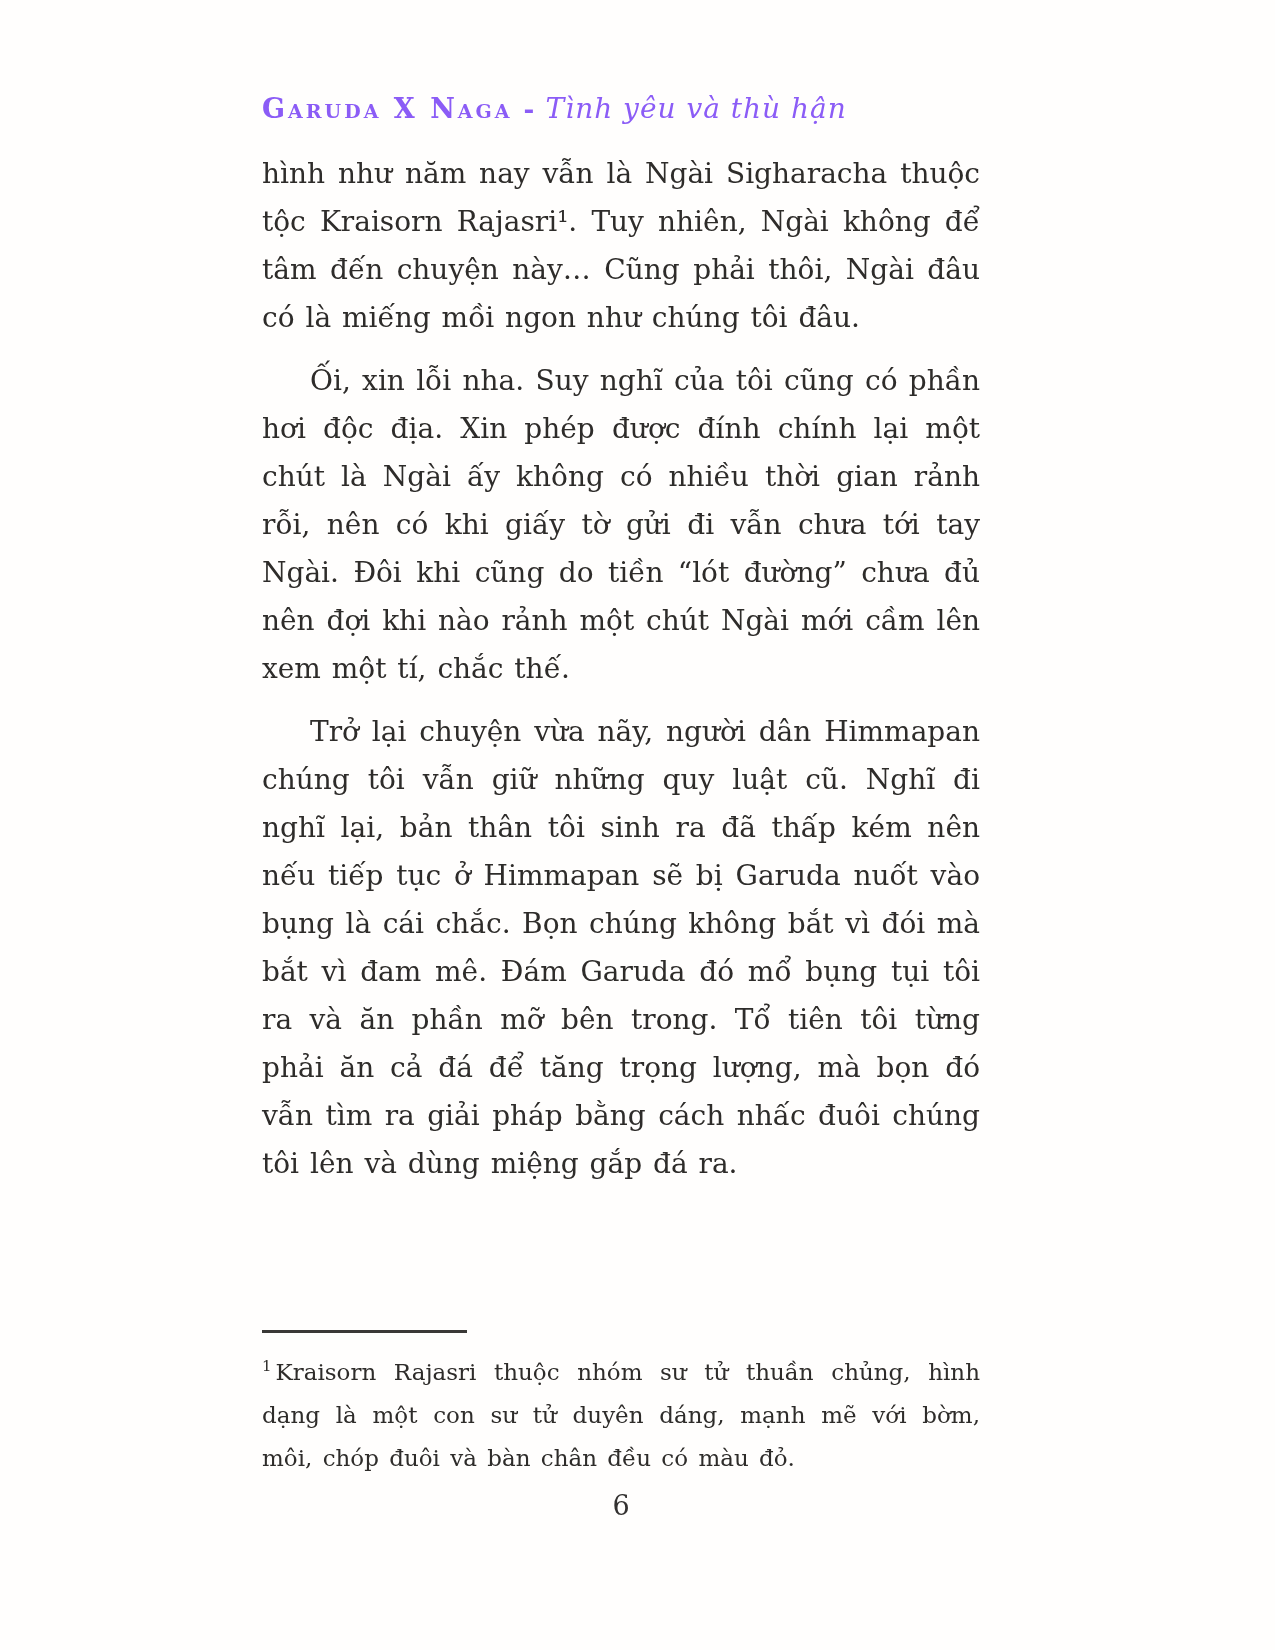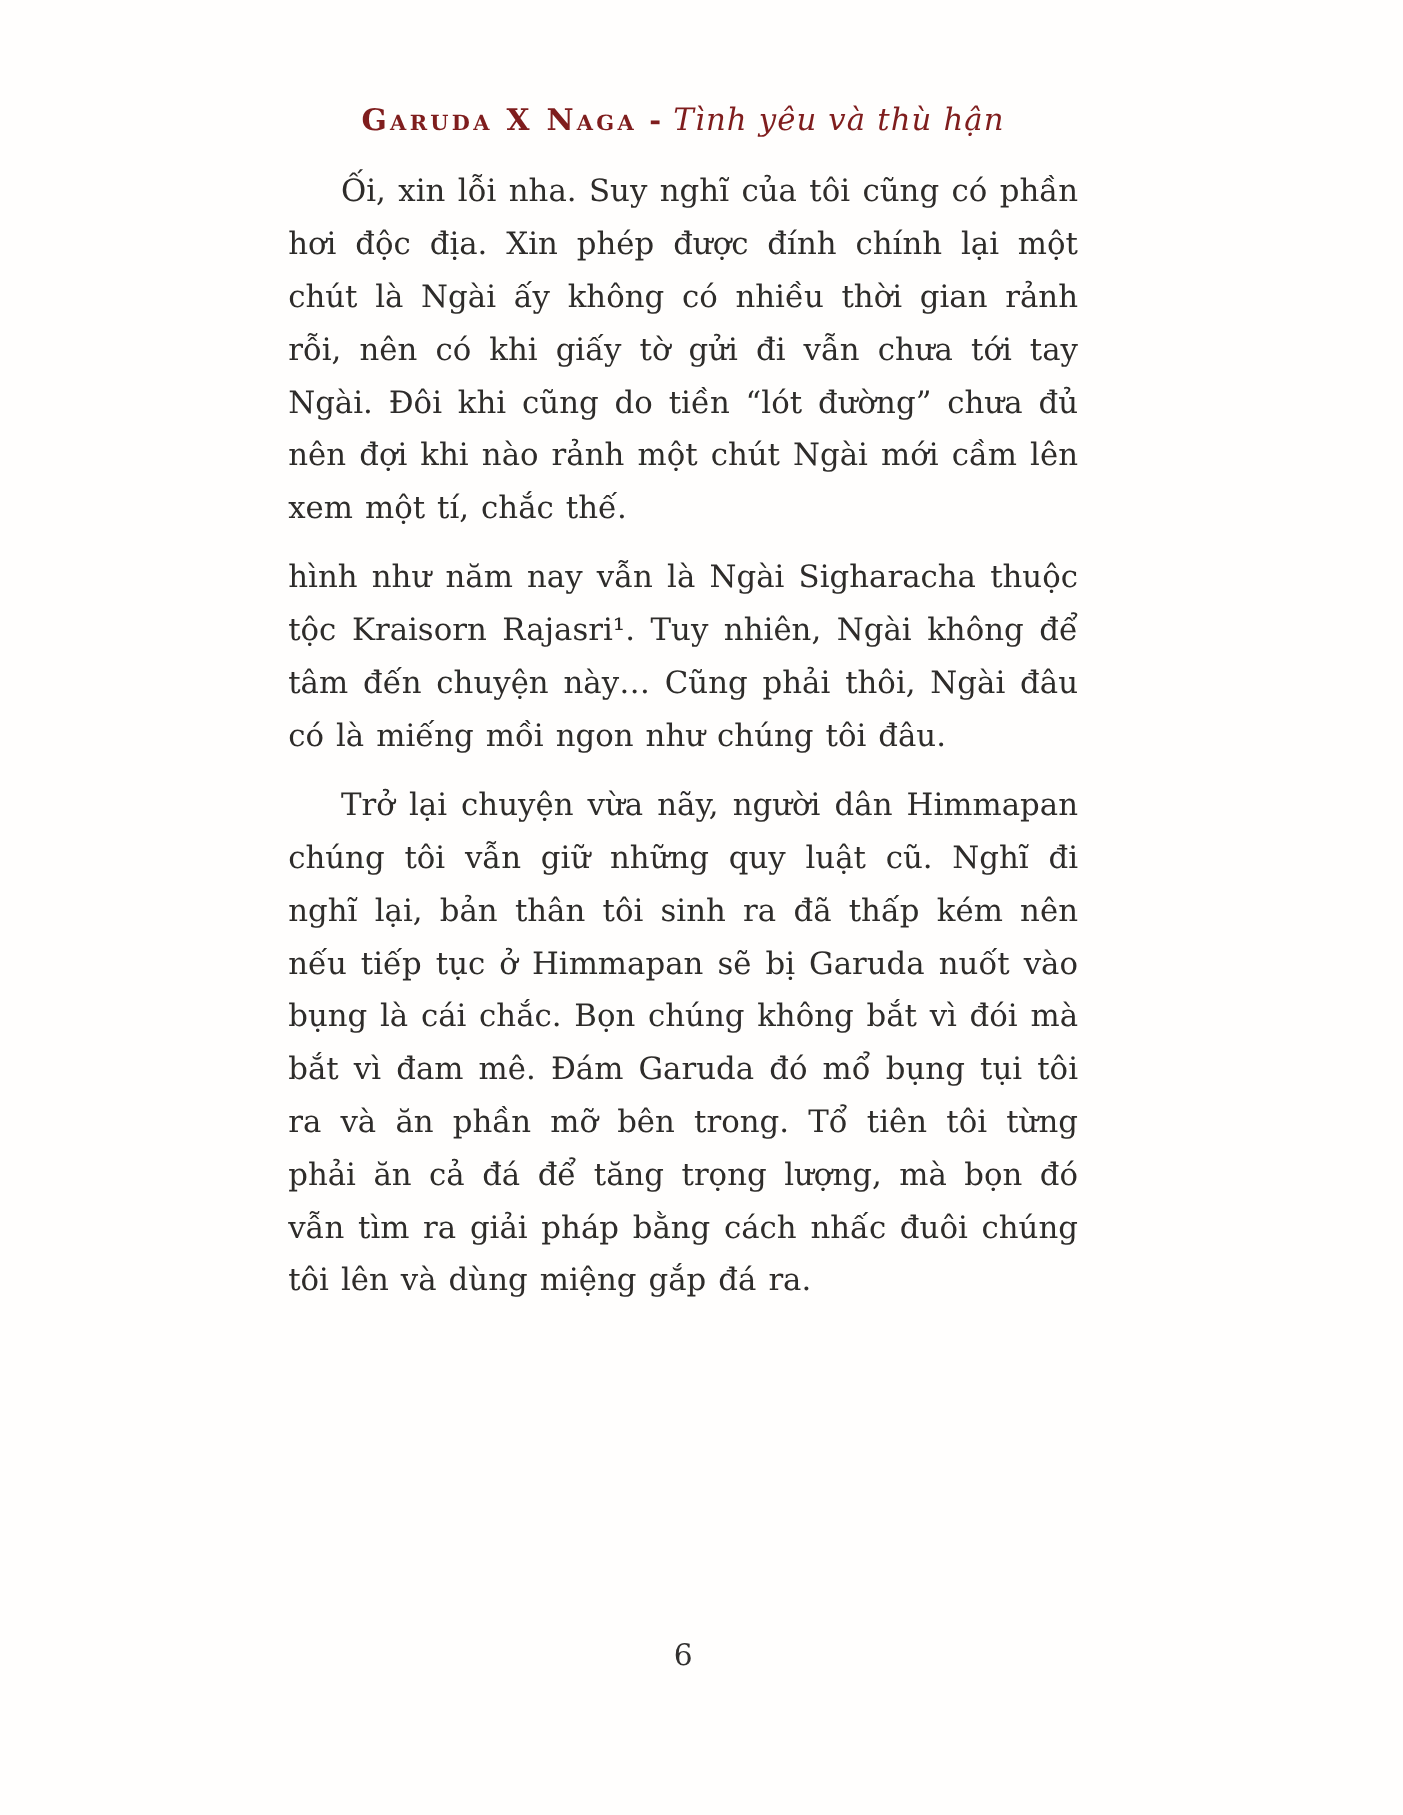--- a/index.html
+++ b/index.html
@@ -14,22 +14,21 @@
     background: #fffefd;
     font-family: "DejaVu Serif", "Liberation Serif", serif;
     color: #2e2c2a;
     overflow: hidden;
   }
   .running-head {
     position: absolute;
     top: 92px;
     left: 262px;
     width: 718px;
-    text-align: center;
-    color: #7f1d1d;
+    color: #8b5cf6;
     white-space: nowrap;
   }
   .head-title {
     font-variant: small-caps;
     font-weight: bold;
     font-size: 27px;
     letter-spacing: 3px;
   }
   .head-sep {
     font-size: 26px;
@@ -97,21 +96,25 @@
 
 <div class="page">
 
   <header class="running-head">
     <span class="head-title">Garuda X Naga</span>
     <span class="head-sep">-</span>
     <span class="head-subtitle">Tình yêu và thù hận</span>
   </header>
 
   <main class="text-block">
+    <p class="para no-indent">hình như năm nay vẫn là Ngài Sigharacha thuộc tộc Kraisorn Rajasri¹. Tuy nhiên, Ngài không để tâm đến chuyện này… Cũng phải thôi, Ngài đâu có là miếng mồi ngon như chúng tôi đâu.</p>
     <p class="para">Ối, xin lỗi nha. Suy nghĩ của tôi cũng có phần hơi độc địa. Xin phép được đính chính lại một chút là Ngài ấy không có nhiều thời gian rảnh rỗi, nên có khi giấy tờ gửi đi vẫn chưa tới tay Ngài. Đôi khi cũng do tiền “lót đường” chưa đủ nên đợi khi nào rảnh một chút Ngài mới cầm lên xem một tí, chắc thế.</p>
-    <p class="para no-indent">hình như năm nay vẫn là Ngài Sigharacha thuộc tộc Kraisorn Rajasri¹. Tuy nhiên, Ngài không để tâm đến chuyện này… Cũng phải thôi, Ngài đâu có là miếng mồi ngon như chúng tôi đâu.</p>
     <p class="para">Trở lại chuyện vừa nãy, người dân Himmapan chúng tôi vẫn giữ những quy luật cũ. Nghĩ đi nghĩ lại, bản thân tôi sinh ra đã thấp kém nên nếu tiếp tục ở Himmapan sẽ bị Garuda nuốt vào bụng là cái chắc. Bọn chúng không bắt vì đói mà bắt vì đam mê. Đám Garuda đó mổ bụng tụi tôi ra và ăn phần mỡ bên trong. Tổ tiên tôi từng phải ăn cả đá để tăng trọng lượng, mà bọn đó vẫn tìm ra giải pháp bằng cách nhấc đuôi chúng tôi lên và dùng miệng gắp đá ra.</p>
   </main>
 
+  <section class="footnote-area">
+    <div class="footnote-rule"></div>
+    <p class="footnote"><sup>1</sup><span>Kraisorn Rajasri thuộc nhóm sư tử thuần chủng, hình dạng là một con sư tử duyên dáng, mạnh mẽ với bờm, môi, chóp đuôi và bàn chân đều có màu đỏ.</span></p>
+  </section>
 
   <footer class="page-number">6</footer>
 
 </div>
 
 </body></html>

